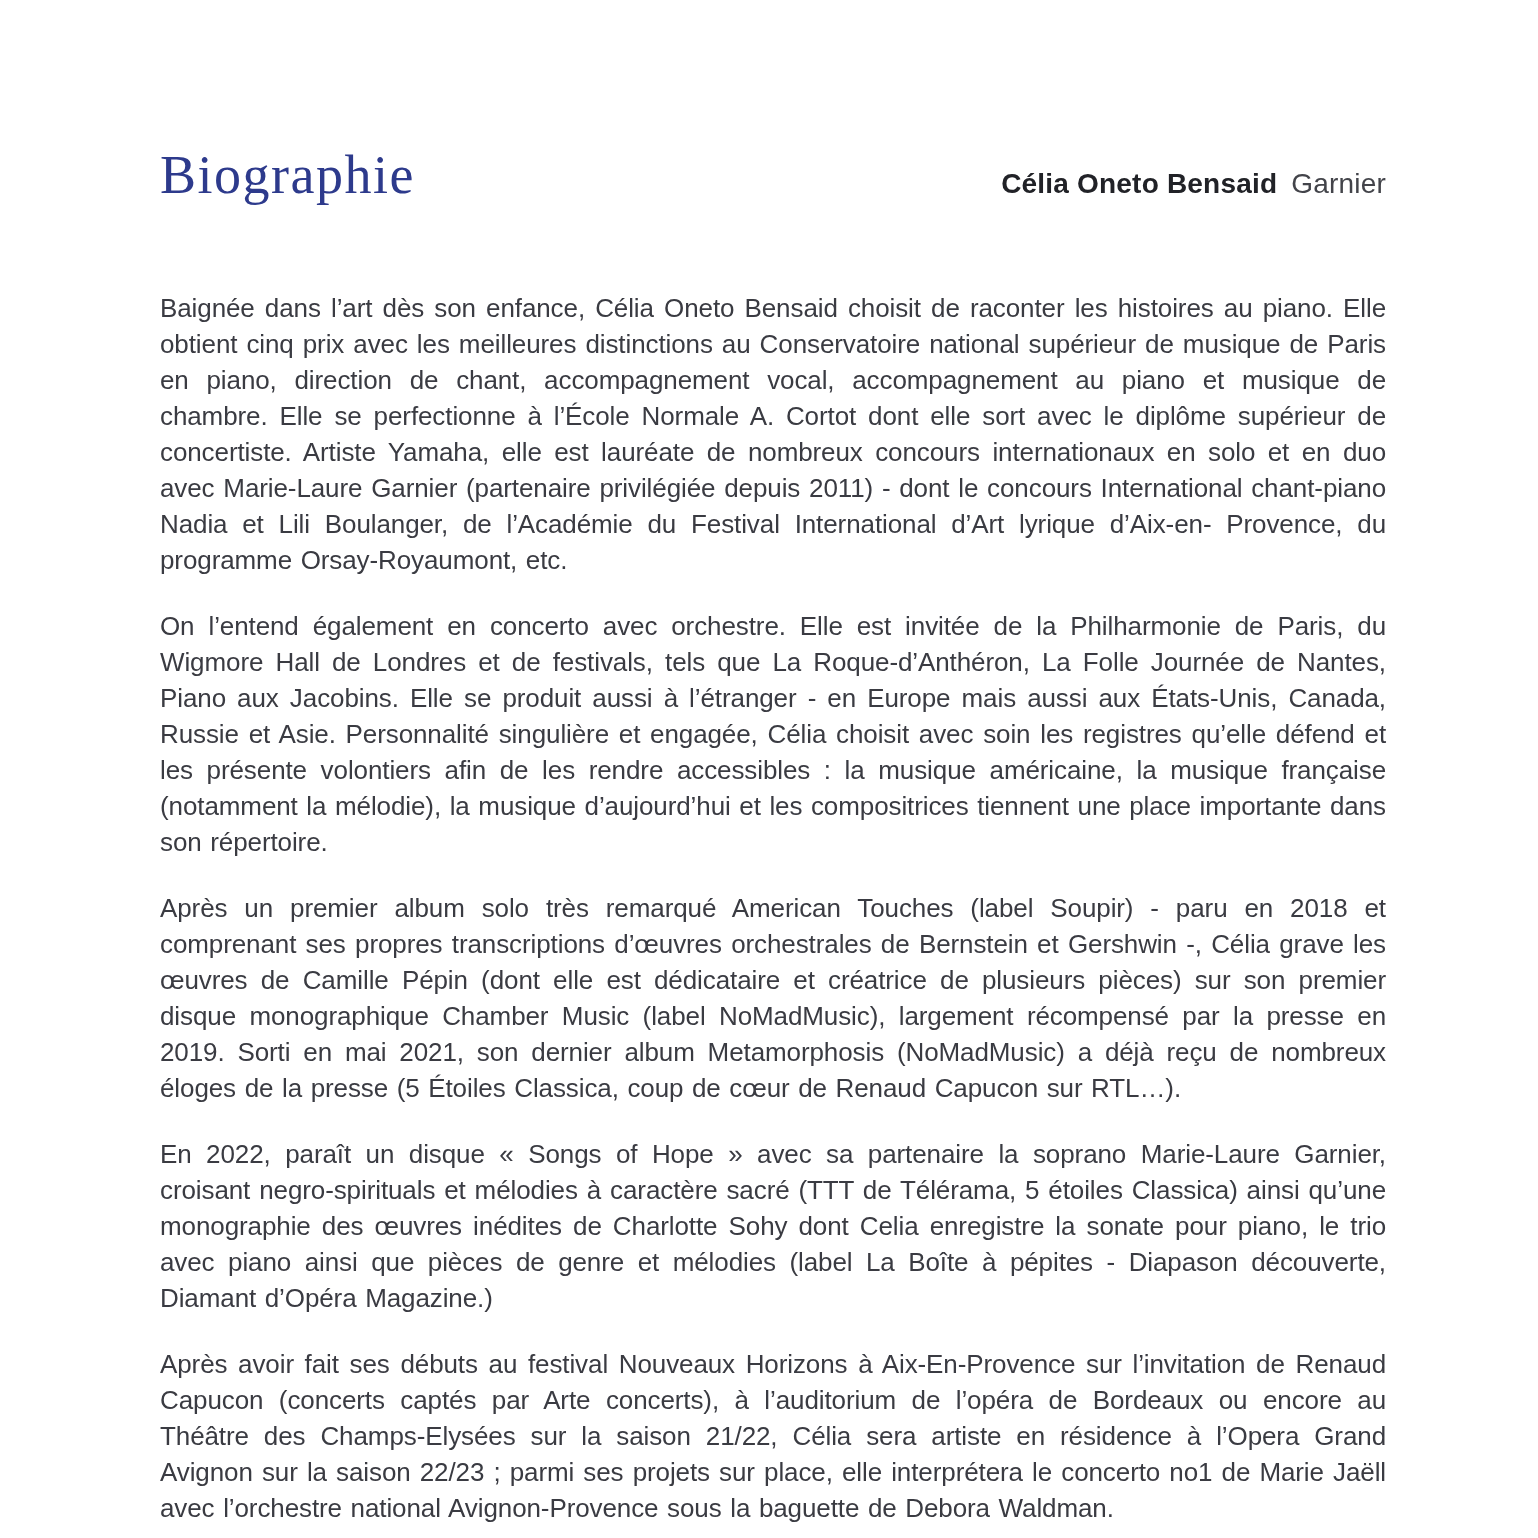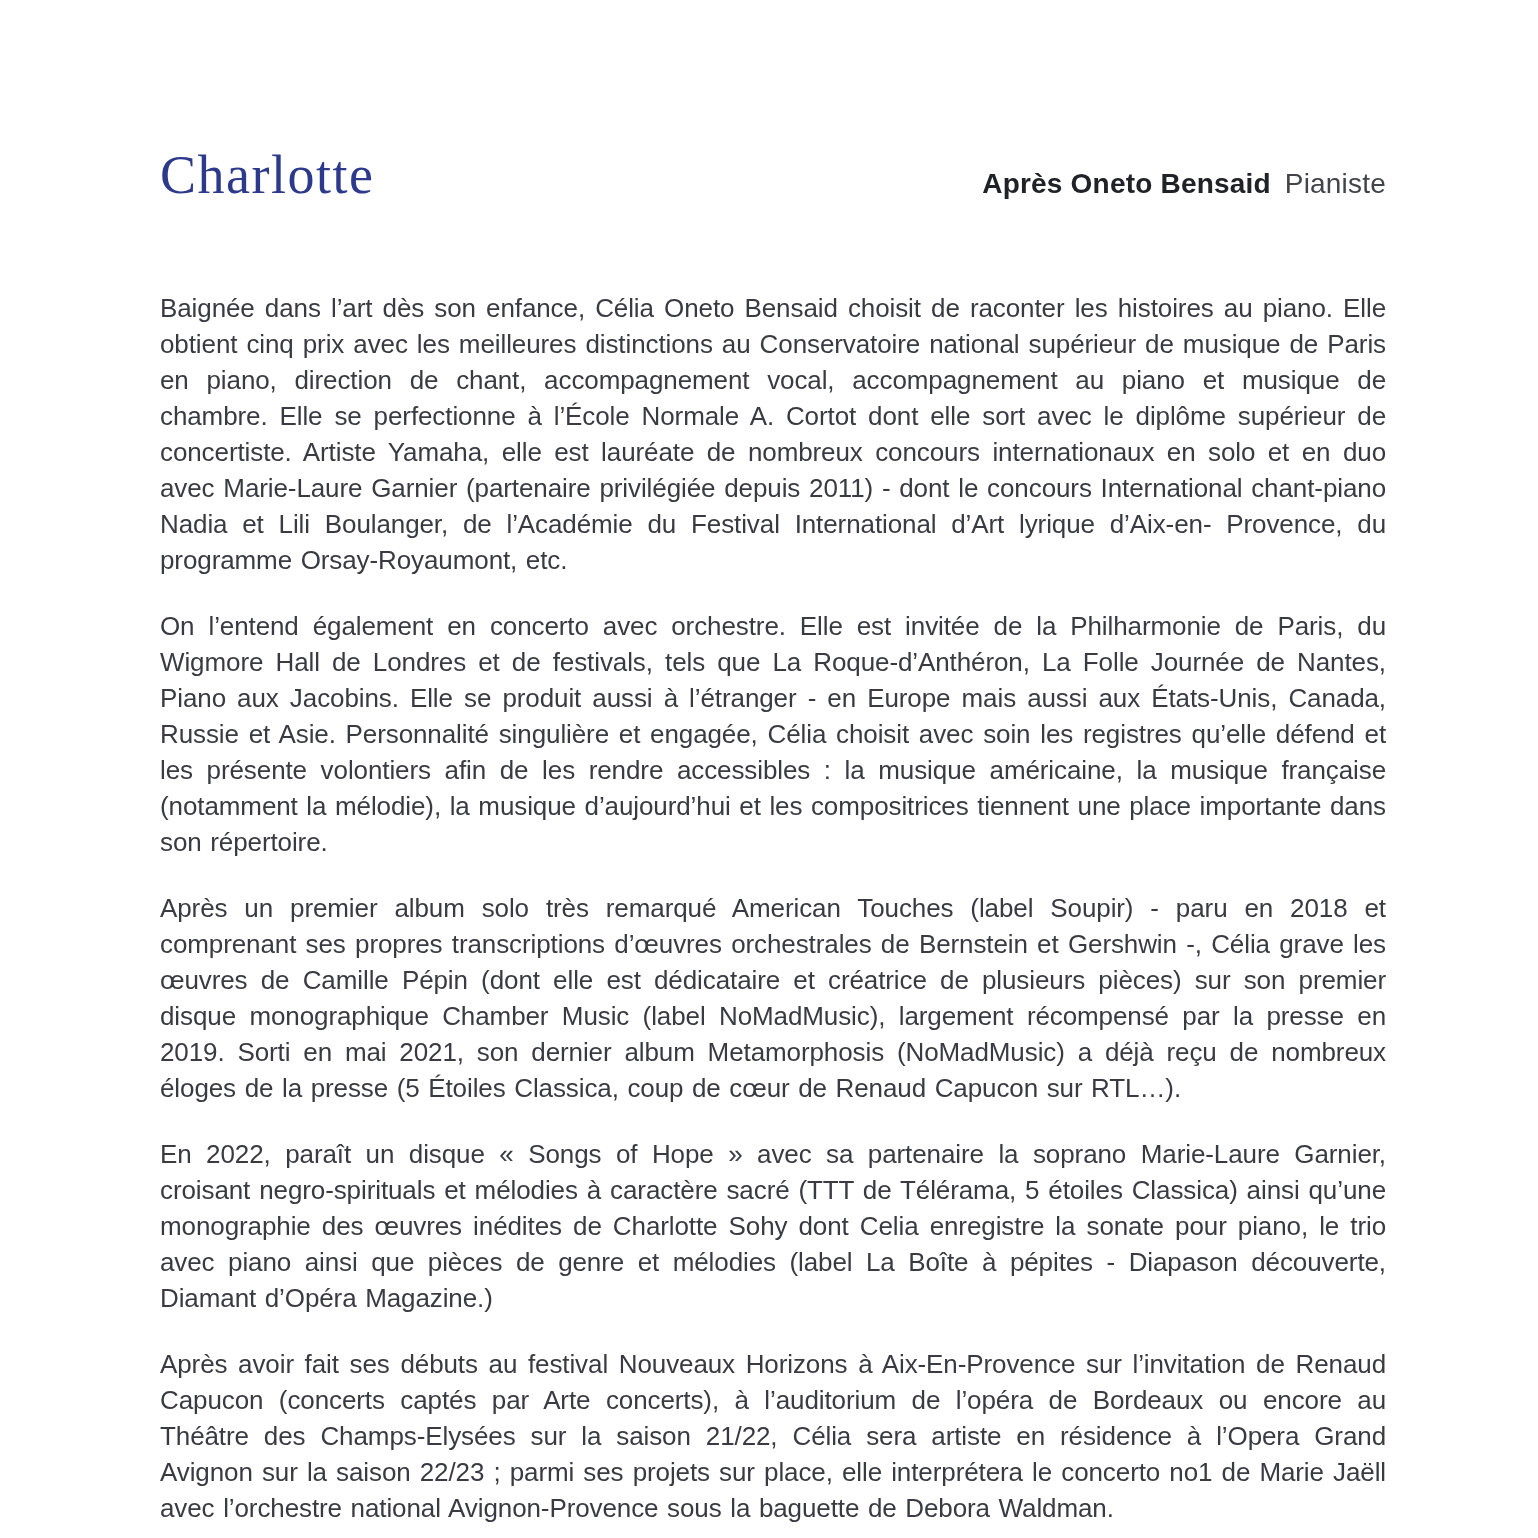--- a/index.html
+++ b/index.html
@@ -73,24 +73,24 @@
     margin-bottom: 4px;
   }
 </style>
 </head>
 <body>
 
 <div class="page">
   <div class="content">
 
     <div class="header-row">
-      <h1 class="page-title">Charlotte</h1>
+      <h1 class="page-title">Biographie</h1>
       <div class="byline">
-        <span class="artist-name">Après Oneto Bensaid</span>
-        <span class="artist-role">Pianiste</span>
+        <span class="artist-name">Célia Oneto Bensaid</span>
+        <span class="artist-role">Garnier</span>
       </div>
     </div>
 
     <div class="bio-body">
       <p>Baignée dans l’art dès son enfance, Célia Oneto Bensaid choisit de raconter les histoires au piano. Elle obtient cinq prix avec les meilleures distinctions au Conservatoire national supérieur de musique de Paris en piano, direction de chant, accompagnement vocal, accompagnement au piano et musique de chambre. Elle se perfectionne à l’École Normale A. Cortot dont elle sort avec le diplôme supérieur de concertiste. Artiste Yamaha, elle est lauréate de nombreux concours internationaux en solo et en duo avec Marie-Laure Garnier (partenaire privilégiée depuis 2011) - dont le concours International chant-piano Nadia et Lili Boulanger, de l’Académie du Festival International d’Art lyrique d’Aix-en- Provence, du programme Orsay-Royaumont, etc.</p>
       <p>On l’entend également en concerto avec orchestre. Elle est invitée de la Philharmonie de Paris, du Wigmore Hall de Londres et de festivals, tels que La Roque-d’Anthéron, La Folle Journée de Nantes, Piano aux Jacobins. Elle se produit aussi à l’étranger - en Europe mais aussi aux États-Unis, Canada, Russie et Asie. Personnalité singulière et engagée, Célia choisit avec soin les registres qu’elle défend et les présente volontiers afin de les rendre accessibles : la musique américaine, la musique française (notamment la mélodie), la musique d’aujourd’hui et les compositrices tiennent une place importante dans son répertoire.</p>
       <p>Après un premier album solo très remarqué American Touches (label Soupir) - paru en 2018 et comprenant ses propres transcriptions d’œuvres orchestrales de Bernstein et Gershwin -, Célia grave les œuvres de Camille Pépin (dont elle est dédicataire et créatrice de plusieurs pièces) sur son premier disque monographique Chamber Music (label NoMadMusic), largement récompensé par la presse en 2019. Sorti en mai 2021, son dernier album Metamorphosis (NoMadMusic) a déjà reçu de nombreux éloges de la presse (5 Étoiles Classica, coup de cœur de Renaud Capucon sur RTL…).</p>
       <p>En 2022, paraît un disque « Songs of Hope » avec sa partenaire la soprano Marie-Laure Garnier, croisant negro-spirituals et mélodies à caractère sacré (TTT de Télérama, 5 étoiles Classica) ainsi qu’une monographie des œuvres inédites de Charlotte Sohy dont Celia enregistre la sonate pour piano, le trio avec piano ainsi que pièces de genre et mélodies (label La Boîte à pépites - Diapason découverte, Diamant d’Opéra Magazine.)</p>
       <p>Après avoir fait ses débuts au festival Nouveaux Horizons à Aix-En-Provence sur l’invitation de Renaud Capucon (concerts captés par Arte concerts), à l’auditorium de l’opéra de Bordeaux ou encore au Théâtre des Champs-Elysées sur la saison 21/22, Célia sera artiste en résidence à l’Opera Grand Avignon sur la saison 22/23 ; parmi ses projets sur place, elle interprétera le concerto no1 de Marie Jaëll avec l’orchestre national Avignon-Provence sous la baguette de Debora Waldman.</p>
     </div>

